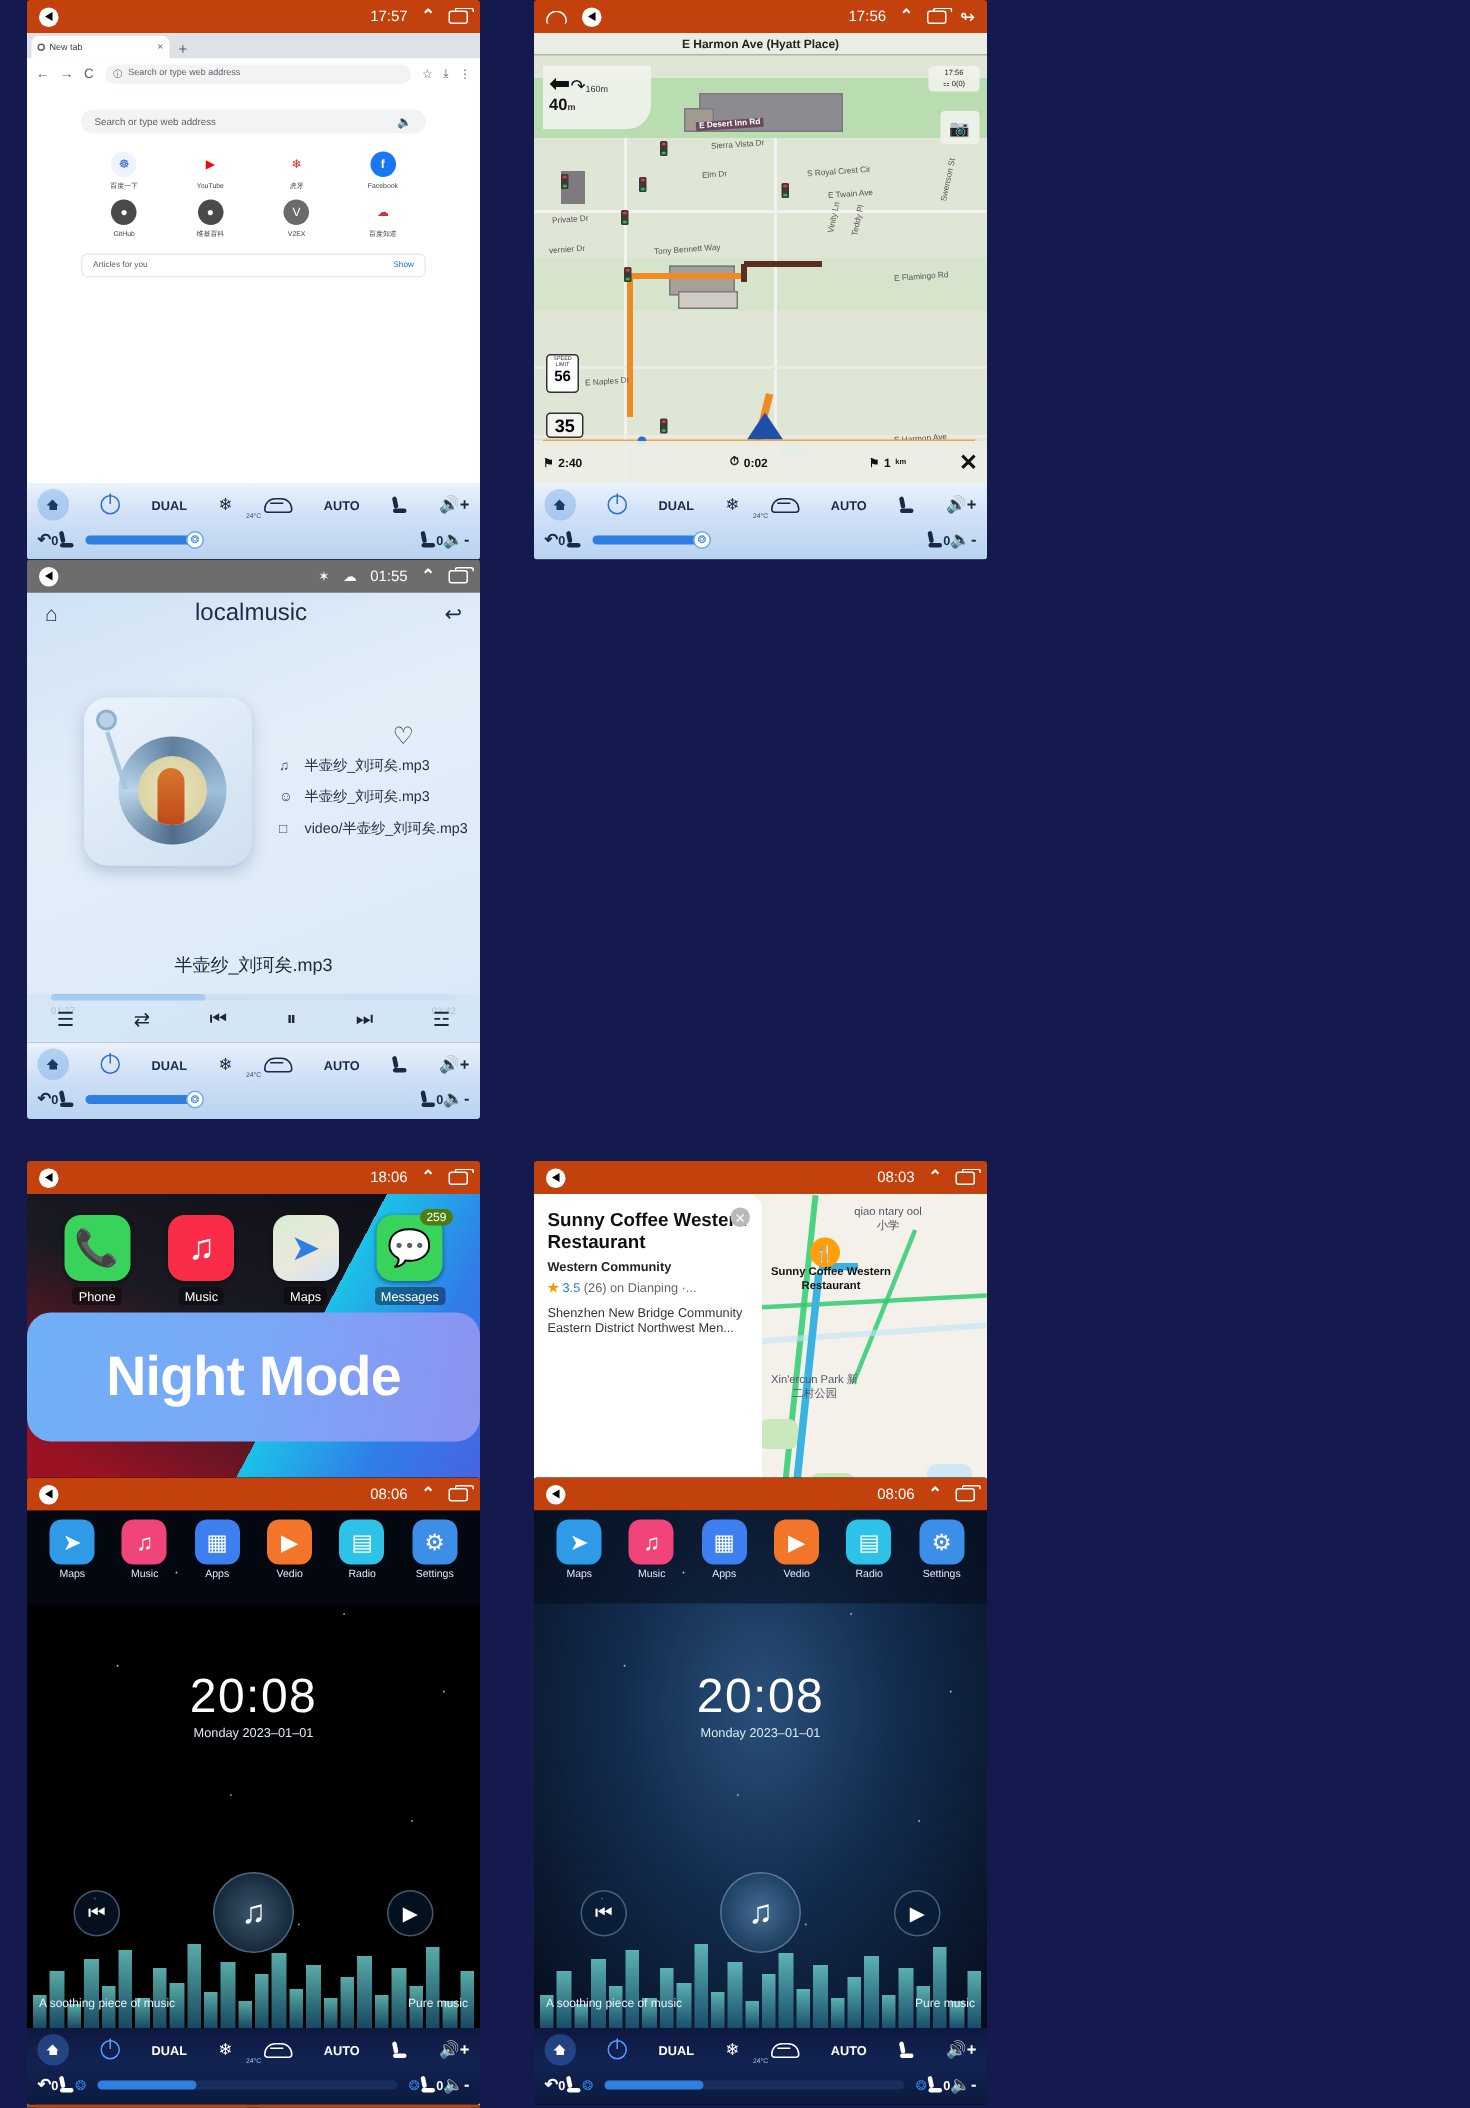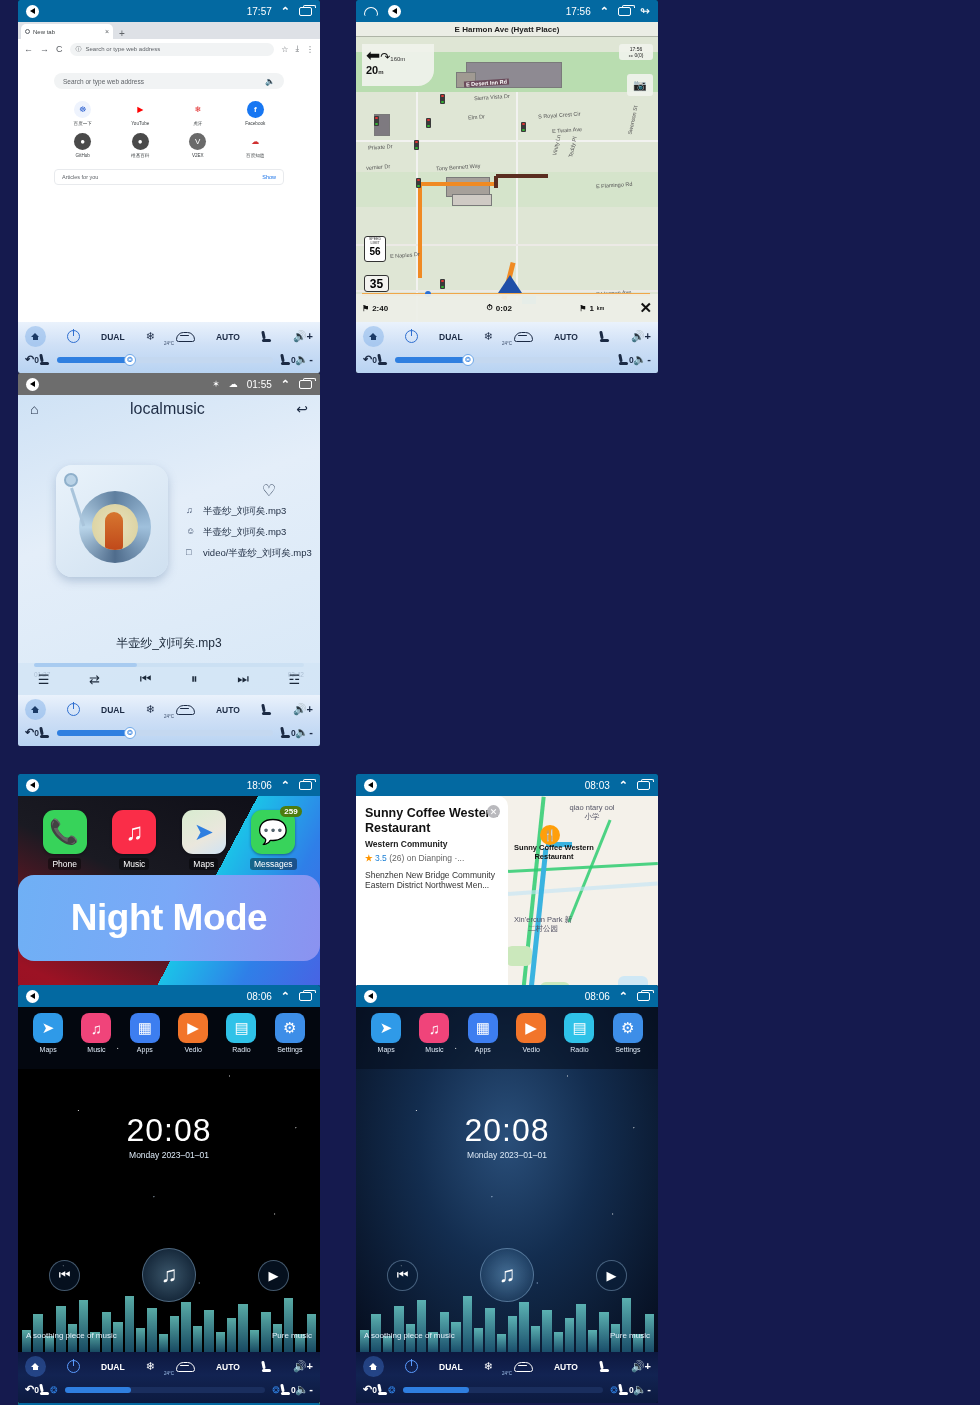--- a/index.html
+++ b/index.html
@@ -17,21 +17,21 @@
   .cell { width: 320px; margin: 0 0 0 18px; }
   .panel {
     width: 302px;
     background:#000;
     border-radius: 2px;
     overflow:hidden;
     position:relative;
   }
   
   .sysbar {
-    height: 22px; background:#0369a1; display:flex; align-items:center;
+    height: 22px; background:#c2410c; display:flex; align-items:center;
     padding: 0 8px; color:#fff; font-size:10px; position:relative;
   }
   .sysbar.grey { background:#6d6d6d; }
   .sysbar .left { display:flex; align-items:center; gap:10px; }
   .sysbar .right { margin-left:auto; display:flex; align-items:center; gap:9px; }
   .cir-back {
     width:13px;height:13px;border-radius:50%;background:#fff;
     display:flex;align-items:center;justify-content:center;
   }
   .cir-back i {
@@ -179,21 +179,21 @@
 
   
   .cp{height:300px;position:relative;overflow:hidden;background:#0b0b14;}
   .cpwall{position:absolute;inset:0;background:
      linear-gradient(118deg, transparent 52%, #1bc2e8 52%, #2f7fe8 70%, #5a4fe0 100%),
      linear-gradient(25deg,#8e1020 0%, #9c1224 30%, #1a1a22 62%, #0d0d16 100%);}
   .cpgrid{position:absolute;left:0;top:14px;width:100%;padding:0 12px;display:grid;grid-template-columns:repeat(4,1fr);row-gap:14px;justify-items:center;}
   .cpapp{display:flex;flex-direction:column;align-items:center;gap:4px;position:relative;}
   .cpicon{width:44px;height:44px;border-radius:11px;display:flex;align-items:center;justify-content:center;font-size:24px;color:#fff;box-shadow:0 1px 3px rgba(0,0,0,.4);}
   .cplabel{font-size:8.5px;color:#fff;background:rgba(0,0,0,.4);padding:1px 4px;border-radius:3px;}
-  .badge{position:absolute;right:-5px;top:-4px;background:#4d7c0f;color:#fff;border-radius:9px;font-size:8px;font-weight:bold;padding:1px 4px;}
+  .badge{position:absolute;right:-5px;top:-4px;background:#4d7c0f;color:#fff;border-radius:9px;font-size:8px;font-weight:normal;padding:1px 4px;}
   .dots{position:absolute;left:0;bottom:36px;width:100%;display:flex;justify-content:center;gap:6px;}
   .dots i{width:4px;height:4px;border-radius:50%;background:rgba(255,255,255,.45);}
   .dots i.on{background:#fff;}
   .cpdock{position:absolute;left:0;bottom:0;width:100%;height:30px;background:rgba(60,20,25,.62);display:flex;align-items:center;padding:0 8px;gap:8px;}
   .cpdock .time{font-size:10px;color:#fff;font-weight:bold;}
   .cpdock .right{margin-left:auto;display:flex;align-items:center;gap:4px;color:#fff;font-size:9px;}
   .dockapp{width:20px;height:20px;border-radius:5px;display:flex;align-items:center;justify-content:center;font-size:11px;color:#fff;}
   .gridglyph{display:grid;grid-template-columns:repeat(4,3px);gap:2px;}
   .gridglyph i{width:3px;height:3px;background:#fff;}
   .listglyph{display:flex;gap:2px;align-items:center;}
@@ -453,21 +453,21 @@
         <div class="labelroad" style="left:240px;top:160px;">E Flamingo Rd</div>
         <div class="labelroad" style="left:190px;top:120px;transform:rotate(-78deg);">Vinity Ln</div>
         <div class="labelroad" style="left:206px;top:122px;transform:rotate(-78deg);">Teddy Pl</div>
         <div class="labelroad" style="left:262px;top:95px;transform:rotate(-78deg);">Swenson St</div>
         <div class="labelroad" style="left:34px;top:230px;">E Naples Dr</div>
         <div class="labelroad" style="left:240px;top:268px;">E Harmon Ave</div>
         <div class="labelroad" style="left:10px;top:142px;">vernier Dr</div>
 
         <div class="turnbox">
           <div class="arrows">⬅<span style="font-size:12px">↷</span><span class="m1">160</span><span class="m1">m</span></div>
-          <div class="dist"><span>20</span><span class="m1">m</span></div>
+          <div class="dist"><span>40</span><span class="m1">m</span></div>
         </div>
         <div class="infobox">
           <div>17:56</div>
           <div>⚏ <span>0(0)</span></div>
         </div>
         <div class="cambox">📷</div>
 
         <div class="speedlimit">
           <div class="t">SPEED LIMIT</div>
           <div class="v">56</div>

